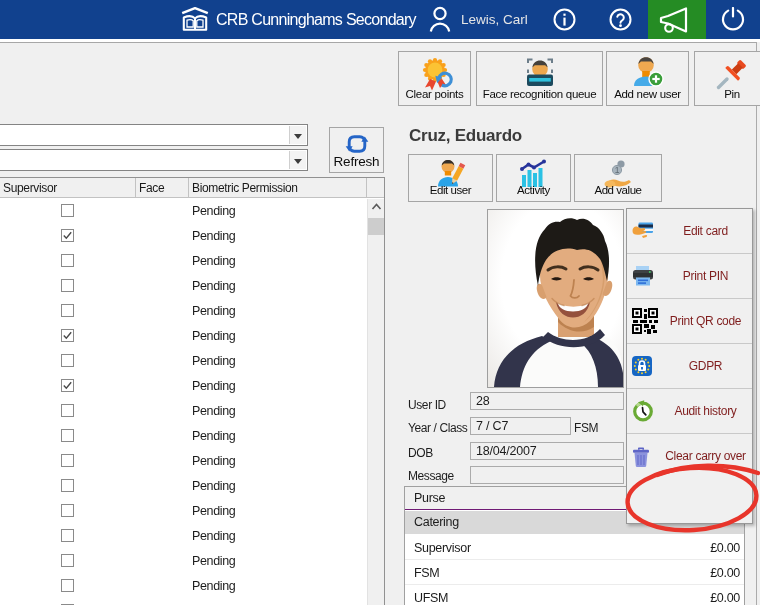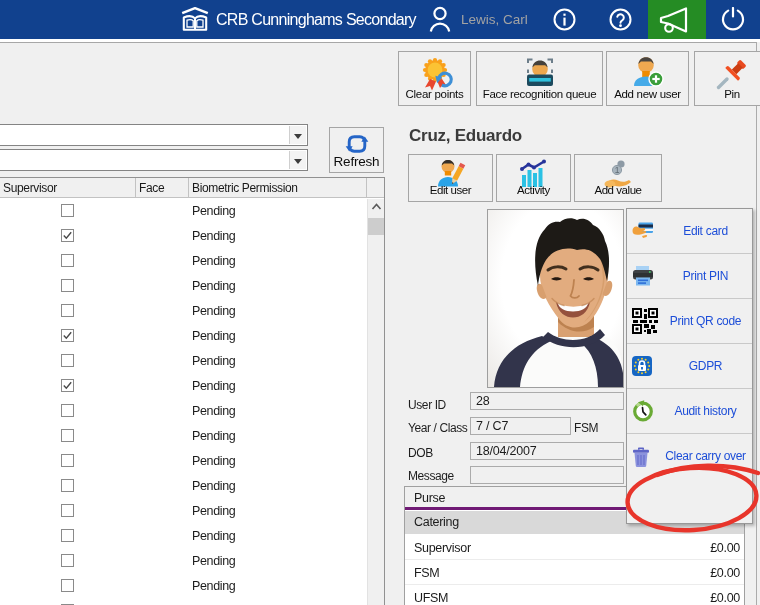--- a/index.html
+++ b/index.html
@@ -4,21 +4,21 @@
 <style>
 * { margin:0; padding:0; box-sizing:border-box; }
 html,body { width:760px; height:605px; overflow:hidden; }
 body { font-family:"Liberation Sans", sans-serif; background:#f0f0f0; }
 .page { position:relative; width:760px; height:605px; }
 .abs { position:absolute; }
 
 
 .topbar { position:absolute; left:0; top:0; width:760px; height:39px; background:#11418e; }
 .topbar .title { position:absolute; left:216px; top:11px; color:#fff; font-size:16px; letter-spacing:-0.72px; }
-.topbar .uname { position:absolute; left:461px; top:12px; color:#a3a3a3; font-size:13.5px;text-align:right; }
+.topbar .uname { position:absolute; left:461px; top:12px; color:#e5e5e5; font-size:13.5px;text-align:right; }
 .greenbox { position:absolute; left:648px; top:0; width:58px; height:39px; background:#258c24; }
 .hline { position:absolute; left:0; top:42px; width:757px; height:1px; background:#a7a7a7; }
 .vline { position:absolute; left:756px; top:42px; width:1px; height:563px; background:#ababab; }
 
 
 .tbtn { position:absolute; border:1px solid #a5a5a5; background:#f0f0f0; }
 .tbtn .lbl { position:absolute; left:0; right:0; bottom:5px; text-align:center; font-size:11.5px; color:#0d0d0d; letter-spacing:-0.3px; }
 .tbtn svg { position:absolute; left:50%; transform:translateX(-50%); top:4px; }
 
 
@@ -48,21 +48,21 @@
 .flabel { position:absolute; left:408px; font-size:12px; color:#1e1e1e; letter-spacing:-0.4px; }
 .fbox { position:absolute; left:470px; width:154px; height:18px; background:#f0f0f0; border:1px solid #ababab; font-size:12.5px; color:#1c1c1c; padding:1px 0 0 5px; letter-spacing:-0.2px; }
 
 .purse { position:absolute; left:404px; top:486px; width:341px; height:119px; border:1px solid #a0a0a0; border-bottom:none; background:#fff; }
 .prow { position:absolute; left:0; width:339px; font-size:12.5px; color:#1c1c1c; letter-spacing:-0.3px; }
 
 
 .menu { position:absolute; left:626px; top:208px; width:127px; height:316px; background:#f0f0f0; border:1px solid #989898; box-shadow:2px 2px 3px rgba(0,0,0,0.25); }
 .mitem { position:absolute; left:0; width:125px; height:45px; border-bottom:1px solid #c9c9c9; }
 .mitem:last-child { border-bottom:none; }
-.mitem .txt { position:absolute; left:25px; right:-7px; top:0; height:100%; display:flex; align-items:center; justify-content:center; text-align:left; font-size:12px; color:#1d4ed8; line-height:13px; letter-spacing:-0.3px; }
+.mitem .txt { position:absolute; left:25px; right:-7px; top:0; height:100%; display:flex; align-items:center; justify-content:center; text-align:left; font-size:12px; color:#7f1d1d; line-height:13px; letter-spacing:-0.3px; }
 .mitem svg { position:absolute; left:5px; top:50%; transform:translateY(-50%); }
 </style>
 </head>
 <body>
 <div class="page">
 
   <div class="topbar">
     <svg class="abs" style="left:181px;top:6px" width="28" height="26" viewBox="0 0 28 26">
       <path d="M1.2 7.2 L14 2.2 L26.8 7.2" fill="none" stroke="#fff" stroke-width="2.5" stroke-linejoin="round"></path>
       <path d="M2.8 11.5 C7.5 9.6 11.8 10 14 12.4 C16.2 10 20.5 9.6 25.2 11.5 L25.2 23.8 L2.8 23.8 Z" fill="none" stroke="#fff" stroke-width="2.1" stroke-linejoin="round"></path>
@@ -369,21 +369,21 @@
   <div class="fbox" style="top:392px">28</div>
   <div class="flabel" style="top:421px">Year / Class</div>
   <div class="fbox" style="top:417px;width:101px">7 / C7</div>
   <div class="flabel" style="left:574px;top:421px">FSM</div>
   <div class="flabel" style="top:446px">DOB</div>
   <div class="fbox" style="top:442px">18/04/2007</div>
   <div class="flabel" style="top:469px">Message</div>
   <div class="fbox" style="top:466px"></div>
 
   <div class="purse">
-    <div class="prow" style="top:0;height:23px;background:#f0f0f0;border-bottom:3px solid #701a75;padding:4px 0 0 9px">Purse</div>
+    <div class="prow" style="top:0;height:23px;background:#f0f0f0;border-bottom:1px solid #701a75;padding:4px 0 0 9px">Purse</div>
     <div class="prow" style="top:24px;height:23px;background:#d9d9d9;padding:4px 0 0 9px">Catering</div>
     <div class="prow" style="top:48px;height:25px;border-bottom:1px solid #ececec;padding:6px 0 0 9px">Supervisor<span style="position:absolute;right:4px">£0.00</span></div>
     <div class="prow" style="top:73px;height:25px;border-bottom:1px solid #ececec;padding:6px 0 0 9px">FSM<span style="position:absolute;right:4px">£0.00</span></div>
     <div class="prow" style="top:98px;height:25px;padding:6px 0 0 9px">UFSM<span style="position:absolute;right:4px">£0.00</span></div>
   </div>
 
   <div class="menu">
     <div class="mitem" style="top:0">
       <svg width="22" height="19" viewBox="0 0 22 19">
         <rect x="6.5" y="1" width="14.5" height="10.5" rx="1.3" fill="#4aa3e8"></rect>

